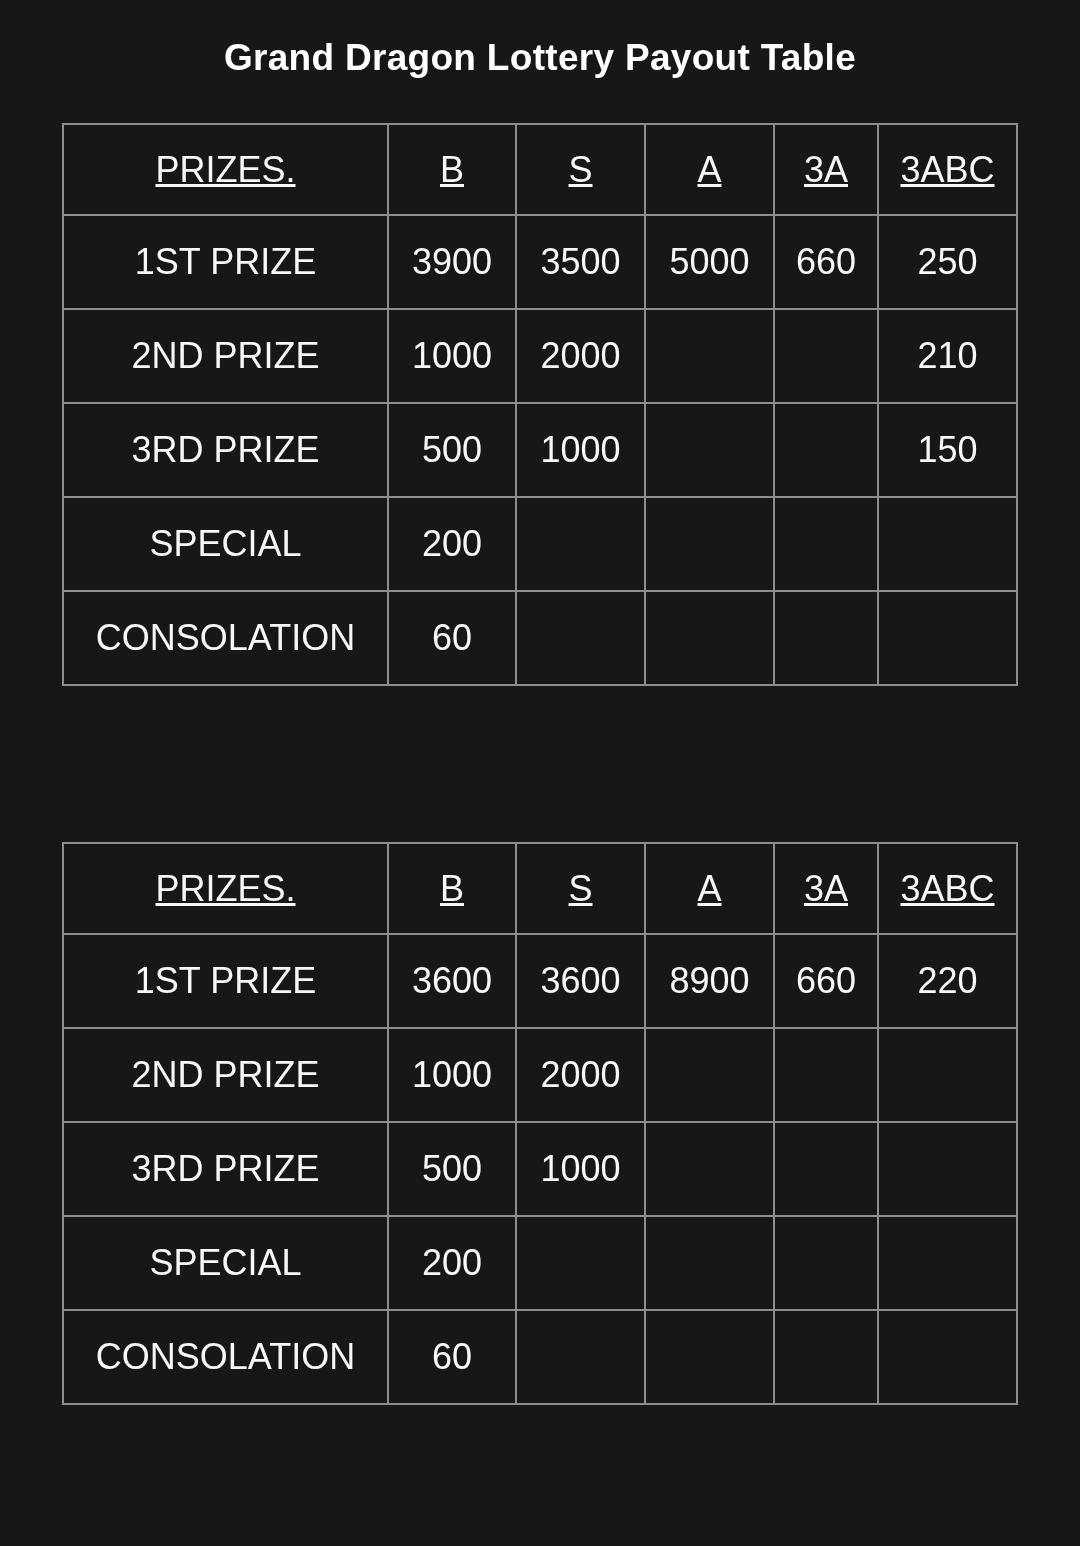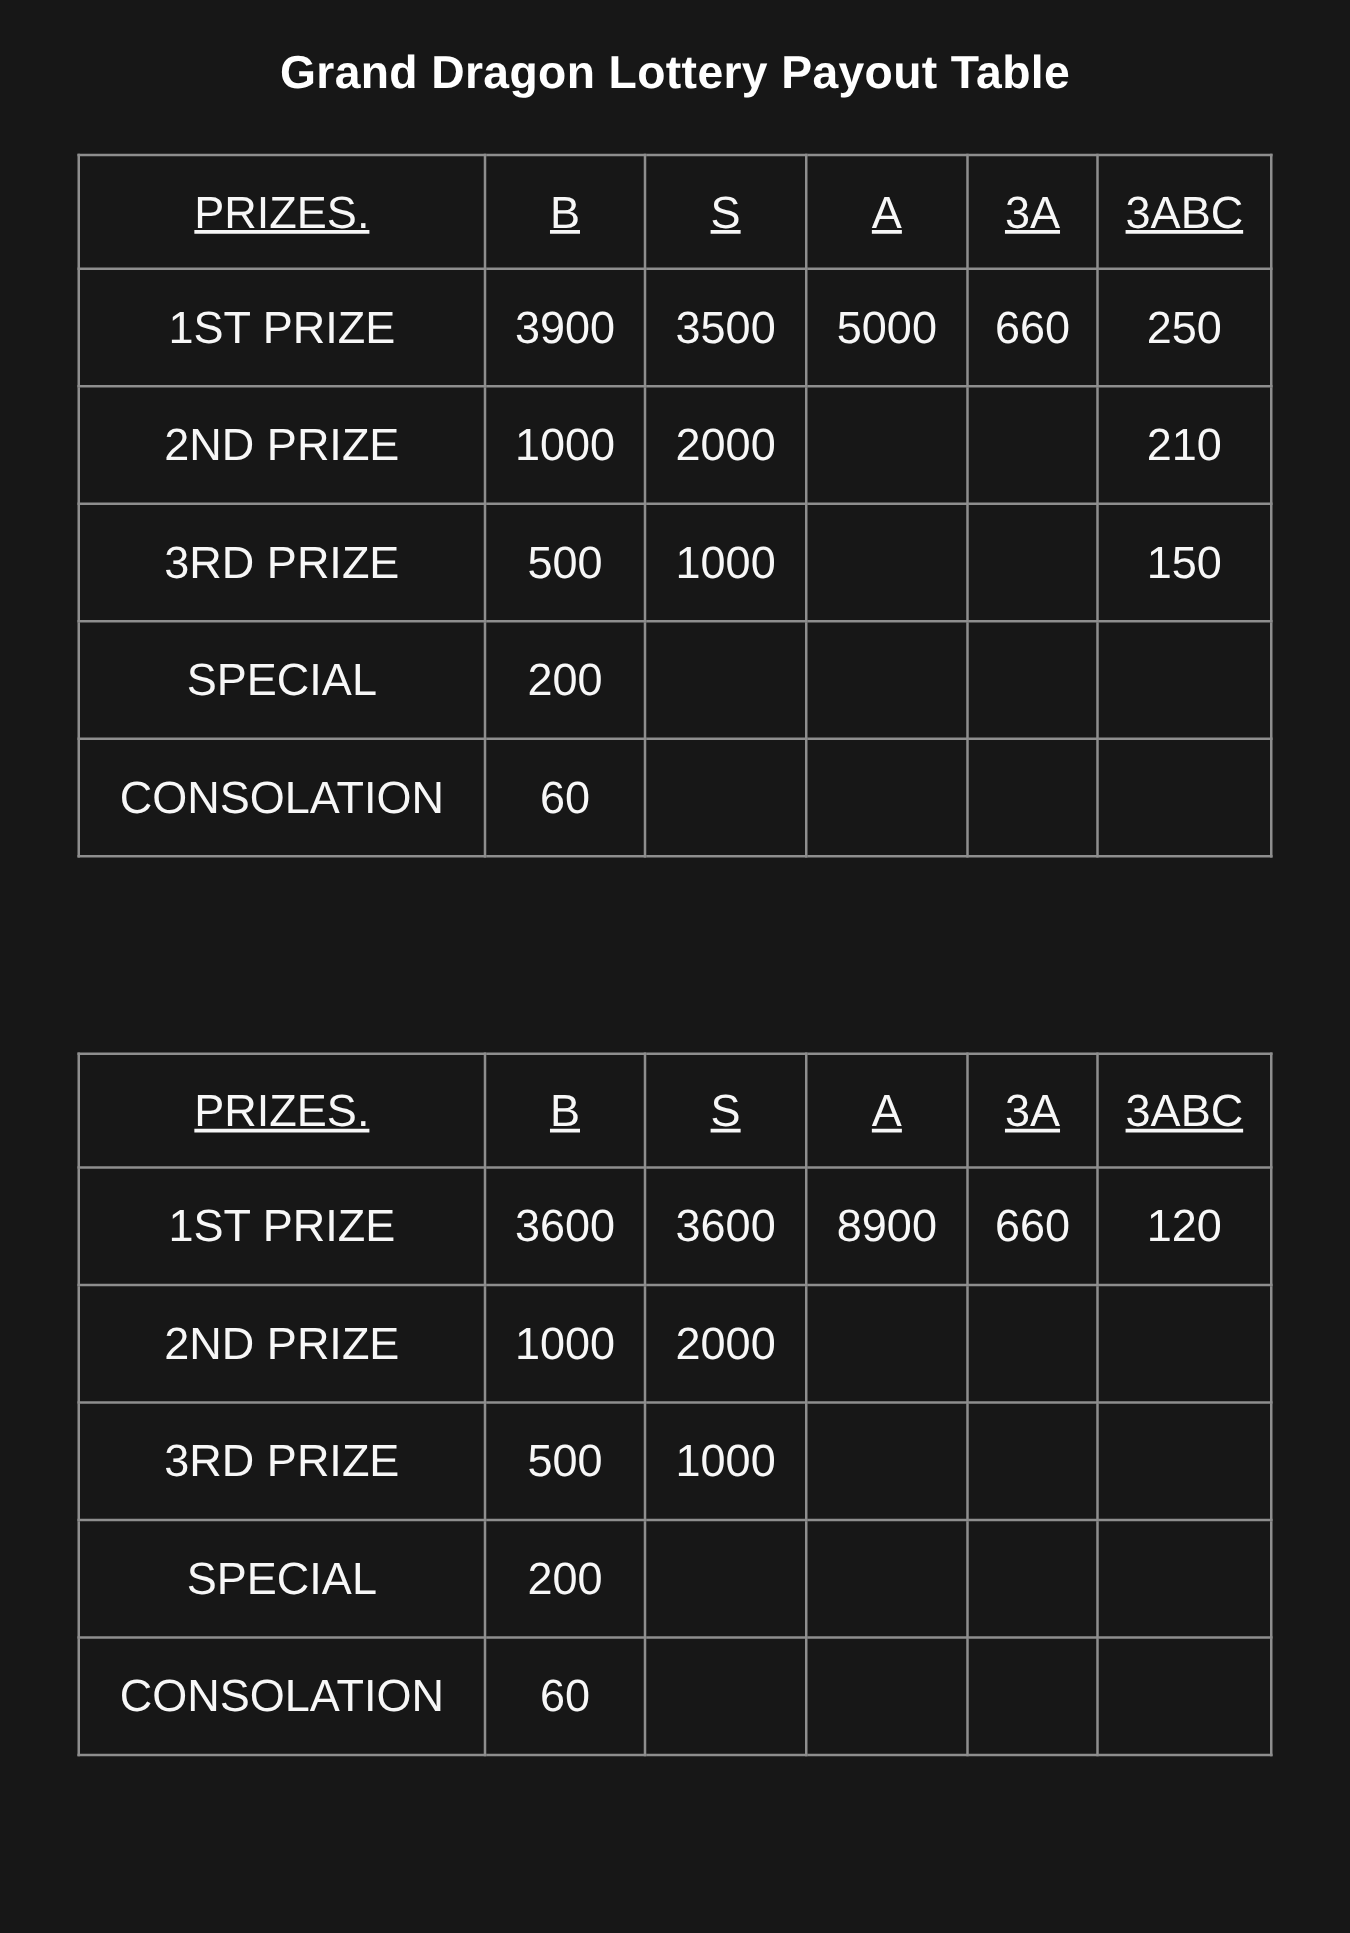--- a/index.html
+++ b/index.html
@@ -139,21 +139,21 @@
           <th>3ABC</th>
         </tr>
       </thead>
       <tbody>
         <tr>
           <td>1ST PRIZE</td>
           <td>3600</td>
           <td>3600</td>
           <td>8900</td>
           <td>660</td>
-          <td>120</td>
+          <td>220</td>
         </tr>
         <tr>
           <td>2ND PRIZE</td>
           <td>1000</td>
           <td>2000</td>
           <td></td>
           <td></td>
           <td></td>
         </tr>
         <tr>

